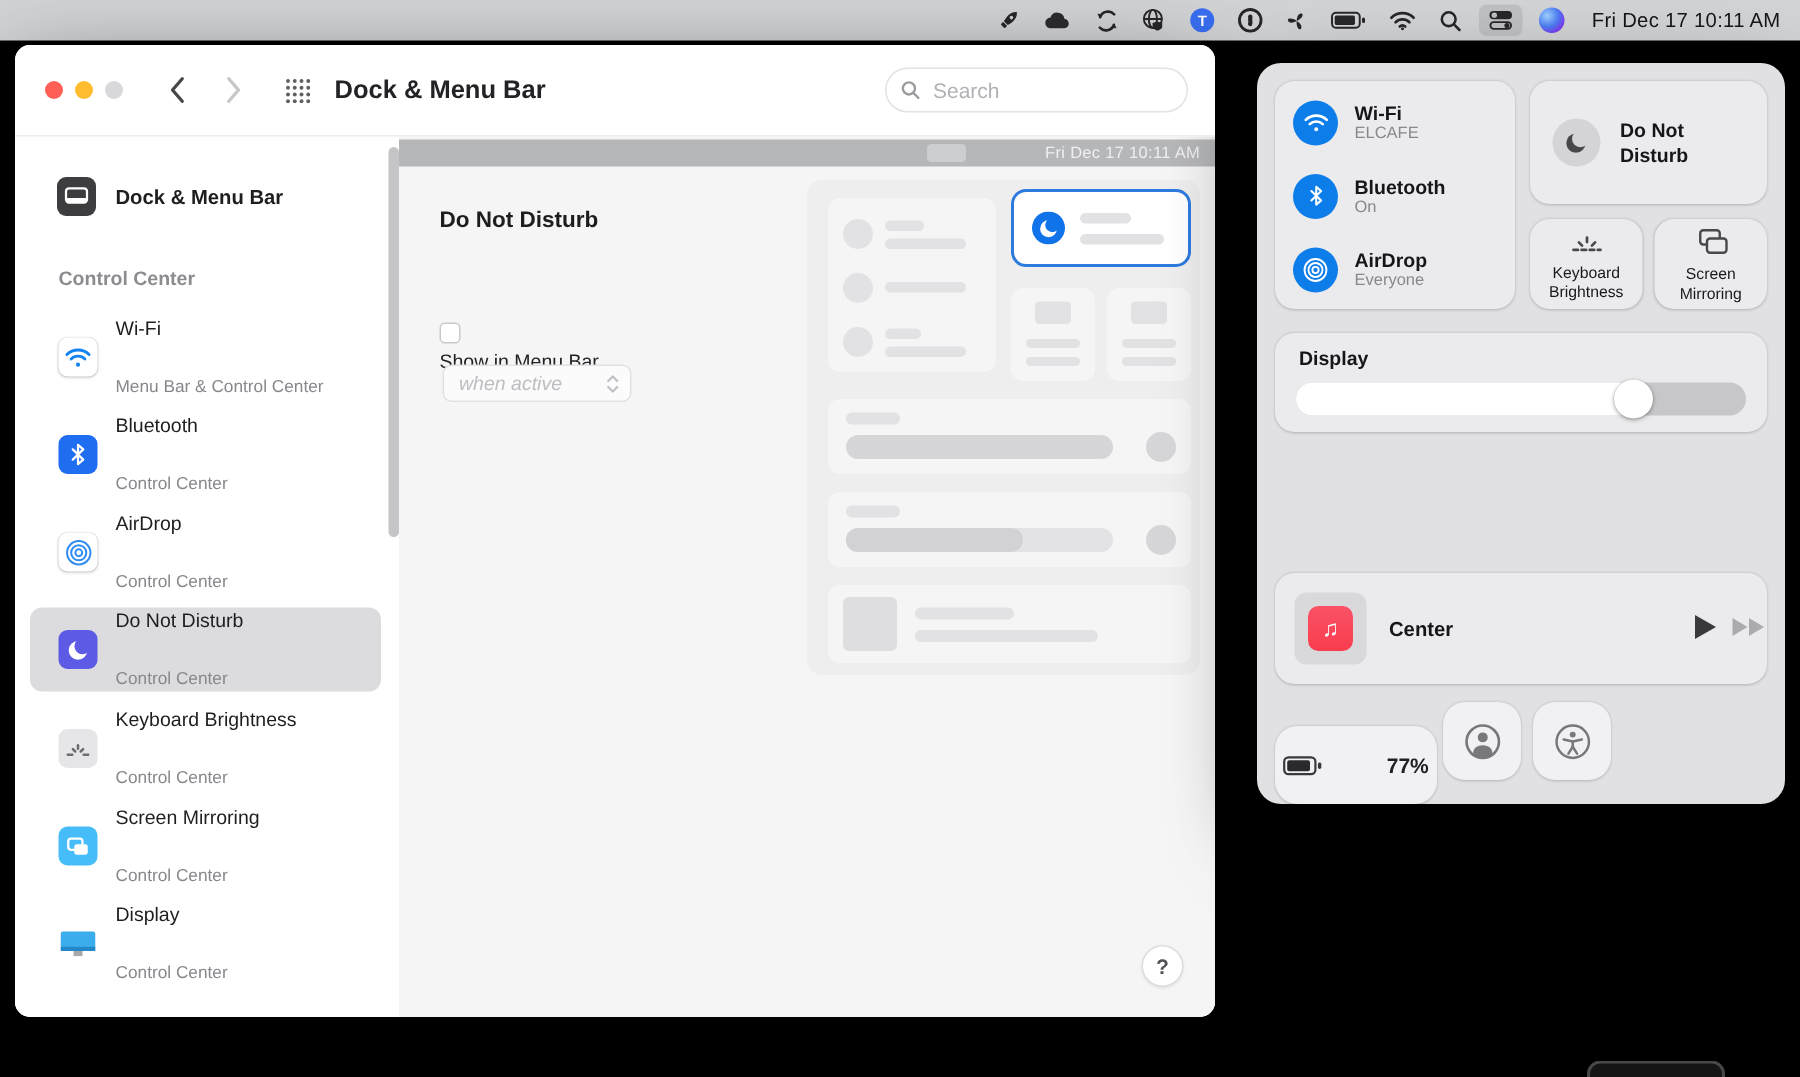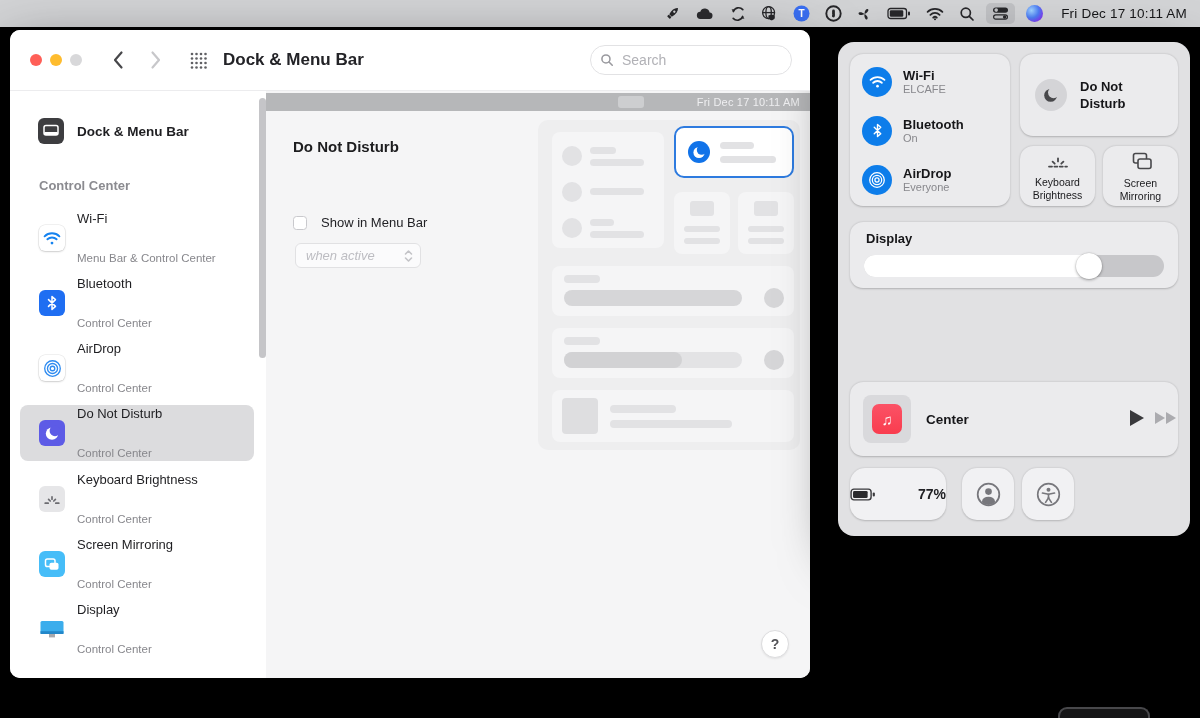--- a/index.html
+++ b/index.html
@@ -50,21 +50,21 @@
   .side-row .s{font-size:11.5px;color:#87878c;line-height:14px;margin-top:24px;}
   .side-scroll{position:absolute;right:0px;top:8px;width:7px;height:260px;border-radius:4px;background:#c5c5c8;}
 
   
   .content{position:absolute;left:256px;top:60px;right:0;bottom:0;background:#f5f5f6;}
   .strip{position:absolute;left:0;right:0;top:3px;height:18px;background:#b6b7b9;display:flex;align-items:center;}
   .strip-ic{position:absolute;left:352px;top:3px;width:26px;height:12px;border-radius:3px;background:#cdced0;}
   .strip-clock{position:absolute;right:10px;font-size:11px;color:#efeff1;letter-spacing:.2px;}
   .c-head{position:absolute;left:27px;top:48px;font-size:15px;font-weight:700;color:#1d1d1f;margin:0;}
   .c-desc{position:absolute;left:27px;top:70px;width:240px;font-size:13px;line-height:17px;color:#77777c;margin:0;}
-  .cb-row{position:absolute;left:27px;top:125px;display:flex;align-items:flex-end;gap:14px;}
+  .cb-row{position:absolute;left:27px;top:125px;display:flex;align-items:flex-start;gap:4px;flex-direction:column;}
   .cb-box{width:14px;height:14px;border:1px solid #c9c9cd;border-radius:3.5px;background:#fff;box-sizing:border-box;}
   .cb-lbl{font-size:13px;color:#222226;}
   .dropdown{position:absolute;left:29px;top:153px;width:126px;height:25px;border:1px solid #e1e1e3;border-radius:6px;
             background:#fbfbfc;display:flex;align-items:center;justify-content:space-between;
             padding:0 7px 0 10px;box-sizing:border-box;}
   .dropdown .val{font-size:13px;color:#bdbdc2;font-style:italic;}
   .help{position:absolute;left:495px;top:540px;width:26px;height:26px;border-radius:50%;background:#fff;
         border:1px solid #dcdcde;box-shadow:0 1px 2px rgba(0,0,0,.08);display:flex;align-items:center;
         justify-content:center;font-size:14px;font-weight:600;color:#525256;}
 
@@ -564,21 +564,21 @@
           </svg>
       </span>
       <span style="position:absolute;left:304px;top:29px;">
         <svg width="24" height="14" viewBox="0 0 24 14">
             <polygon points="1,1 11,7 1,13" fill="#ababaf"></polygon>
             <polygon points="12,1 22,7 12,13" fill="#ababaf"></polygon>
           </svg>
       </span>
     </div>
 
-    <div class="pill" style="left:12px;top:426px;width:96px;height:52px;gap:36px;">
+    <div class="pill" style="left:12px;top:442px;width:108px;height:52px;gap:36px;">
       <svg width="27" height="15" viewBox="0 0 24 13">
           <rect x="1" y="1.5" width="18.5" height="10" rx="2.6" fill="none" stroke="#39393c" stroke-width="1.3"></rect>
           <rect x="2.8" y="3.3" width="13.5" height="6.4" rx="1.2" fill="#2a2a2d"></rect>
           <rect x="21" y="4.6" width="2" height="3.8" rx="1" fill="#39393c"></rect>
         </svg>
       <span class="batt-lbl">77%</span>
     </div>
 
     <div class="pill" style="left:124px;top:426px;width:52px;height:52px;">
       <svg width="27" height="27" viewBox="0 0 26 26">

